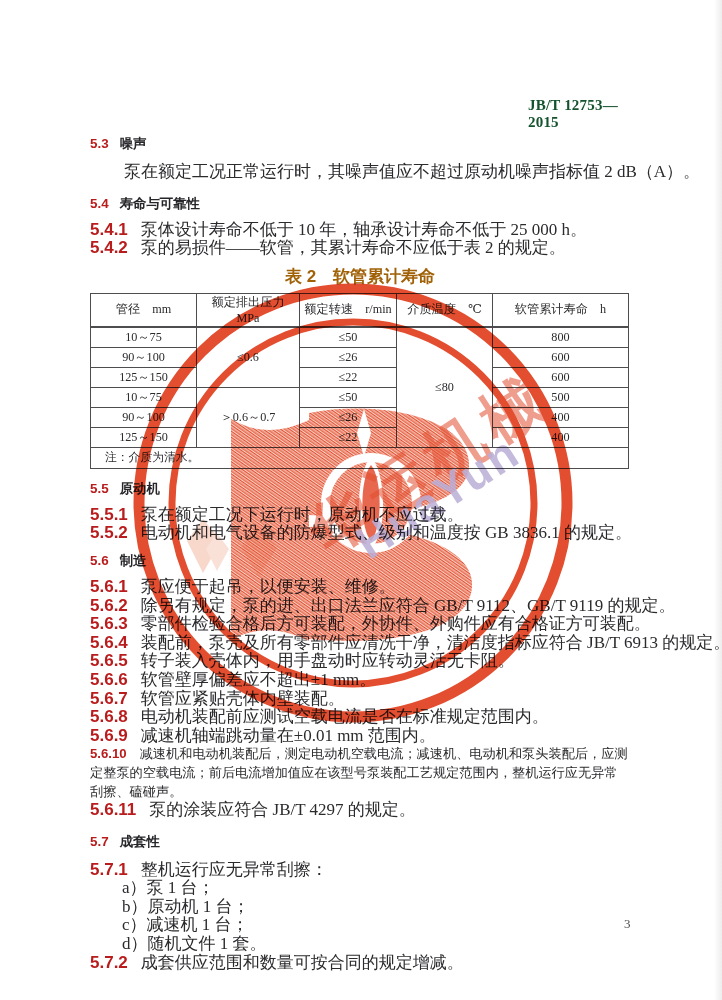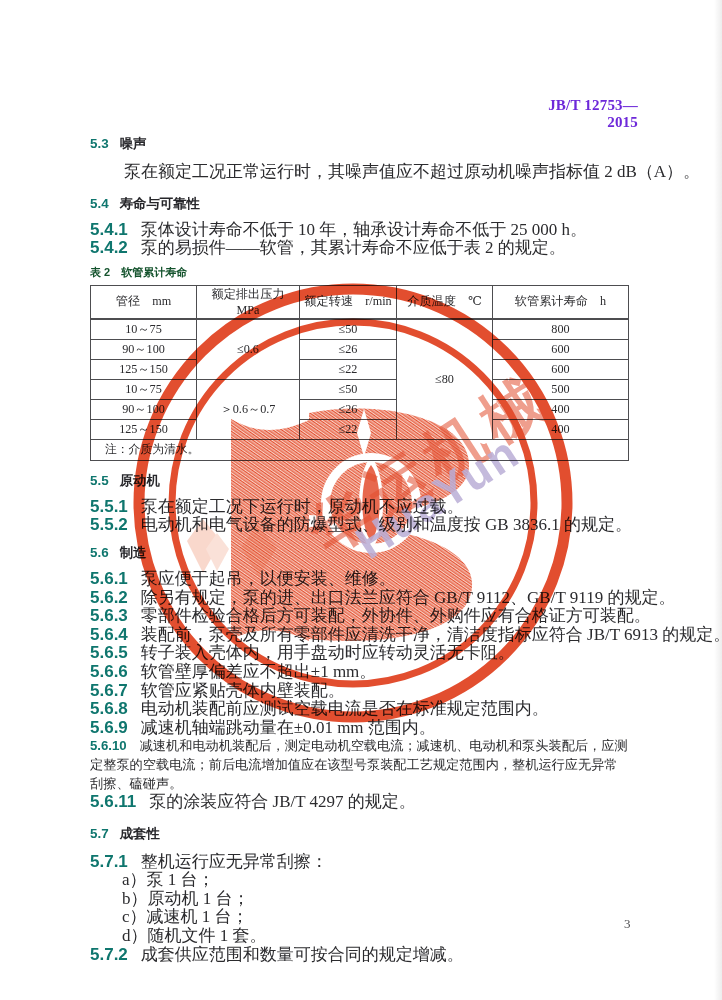--- a/index.html
+++ b/index.html
@@ -3,35 +3,35 @@
 <meta charset="utf-8">
 <style>
   html,body{margin:0;padding:0;}
   .page{
     position:relative;width:722px;height:1000px;background:#ffffff;overflow:hidden;
     font-family:"Liberation Serif","DejaVu Serif",serif;color:#2b2b2e;
   }
   .edge-shade{position:absolute;right:0;top:0;width:8px;height:100%;
     background:linear-gradient(to right,rgba(0,0,0,0),rgba(0,0,0,0.07));}
   .std-ref{position:absolute;top:97px;left:528px;width:110px;
-    font-weight:bold;font-size:15px;letter-spacing:0.2px;color:#6d28d9;text-align:right;}
+    font-weight:bold;font-size:15px;letter-spacing:0.2px;color:#14532d;}
   .content{position:absolute;left:90px;top:128px;width:540px;}
   .line{font-size:17px;line-height:18.6px;white-space:nowrap;}
   .wrapline{font-size:13.2px;line-height:18.6px;}
   .hsec{font-family:"Liberation Sans","DejaVu Sans",sans-serif;font-weight:bold;
     font-size:13.4px;line-height:19px;color:#26262a;}
   .num{font-family:"Liberation Sans","DejaVu Sans",sans-serif;font-weight:bold;
-    margin-right:13px;color:#0f766e;}
+    margin-right:13px;color:#b91c1c;}
   .hsec .num{margin-right:11px;}
   .indent{ text-indent:2em;}
   .listitem{padding-left:32px;}
   .mt6{margin-top:6px;}  .mt8{margin-top:8px;}  .mt10{margin-top:10px;}
   .mt12{margin-top:12px;} .mb8{margin-bottom:8px;} .mb10{margin-bottom:10px;}
   .tbl-title{font-family:"Liberation Sans","DejaVu Sans",sans-serif;font-weight:bold;
-    font-size:11px;margin:7px 0 5px;color:#14532d;}
+    font-size:17px;text-align:center;margin:7px 0 5px;color:#a16207;}
   table.t2{border-collapse:collapse;width:538px;table-layout:fixed;}
   table.t2 td{border:1px solid #4d4d50;text-align:center;font-size:12.2px;
     padding:0;height:19px;color:#2b2b2e;}
   table.t2 tr.thead td{height:22px;border-bottom-width:2px;}
   table.t2 td.note{ text-align:left;padding-left:14px;font-size:11.8px;height:20px;}
   .pagenum{position:absolute;top:916px;left:624px;font-size:13px;color:#4b4b4e;}
   .stamp{position:absolute;left:131px;top:281px;width:448px;height:448px;
     mix-blend-mode:multiply;opacity:0.93;pointer-events:none;}
   .stamp svg{display:block;}
 </style>

